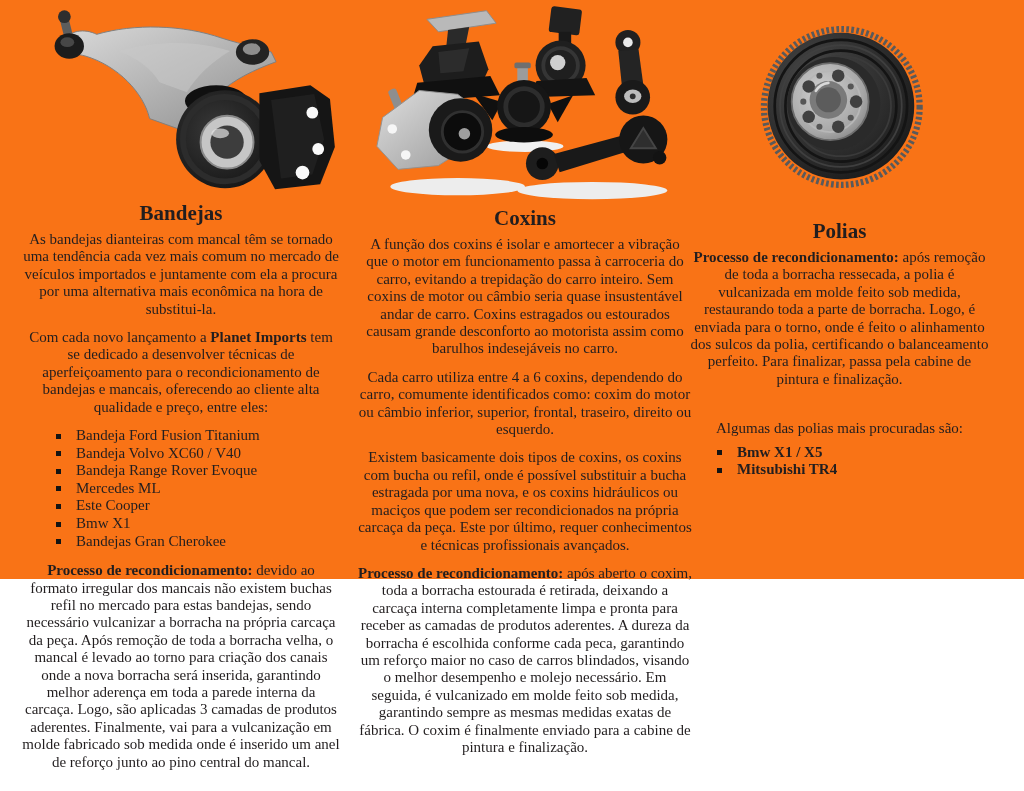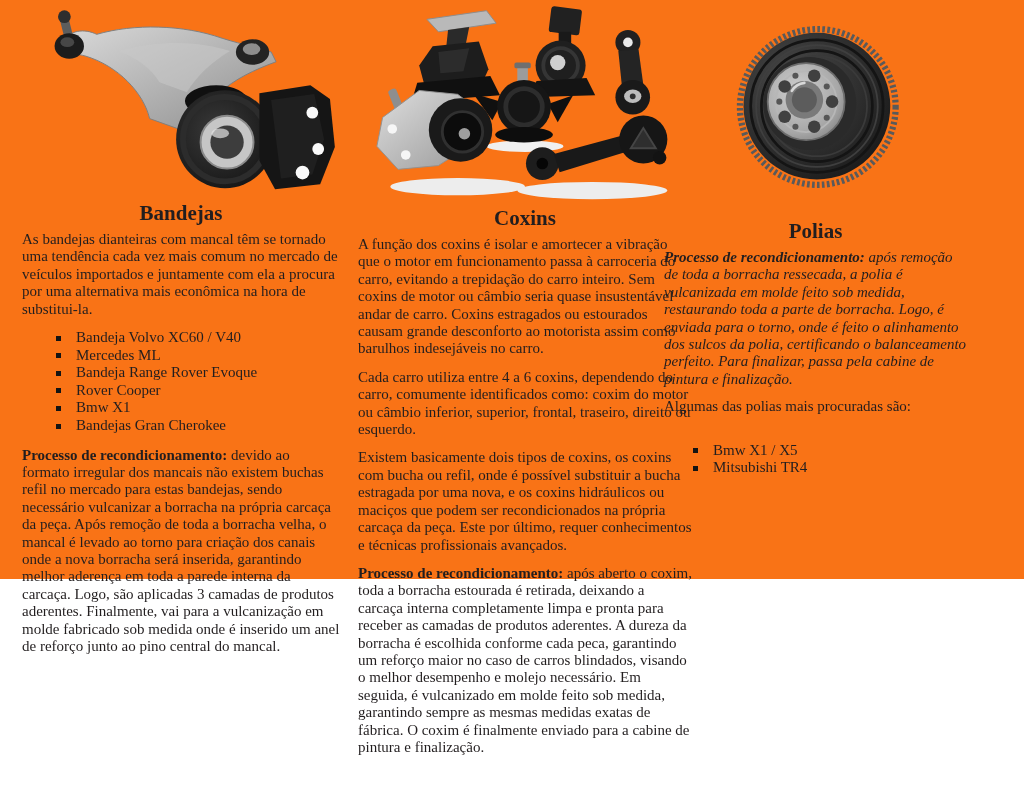--- a/index.html
+++ b/index.html
@@ -8,41 +8,41 @@
     background: #ffffff;
     font-family: "Liberation Serif", "DejaVu Serif", serif;
     color: #221e1f;
     overflow: hidden;
   }
   .page { position: relative; width: 1024px; height: 579px; background: #f97316; }
 
   .column { position: absolute; top: 0; }
   #col-bandejas { left: 22px;  width: 318px; }
   #col-coxins   { left: 358px; width: 334px; }
-  #col-polias   { left: 664px; width: 303px; }
+  #col-polias   { left: 688px; width: 303px; }
 
   .figure { display: flex; align-items: center; justify-content: center; }
   #col-bandejas .figure { height: 200px; }
   #col-coxins   .figure { height: 205px; }
   #col-polias   .figure { height: 214px; }
 
   h2.heading {
     margin: 2px 0 7px 0;
     font-size: 21px;
     line-height: 22px;
     font-weight: bold;
     text-align: center;
   }
   #col-polias h2.heading { margin-top: 6px; }
 
   p.body-par {
     margin: 0 0 11px 0;
     font-size: 15px;
     line-height: 17.4px;
-    text-align: left;
+    text-align: center;
   }
   p.body-par b { font-weight: bold; }
 
   ul.bullet-list {
     list-style: none;
     margin: 1px 0 12px 0;
     padding: 0 0 0 33px;
   }
   ul.bullet-list li {
     position: relative;
@@ -50,23 +50,23 @@
     font-size: 15px;
     line-height: 17.6px;
   }
   ul.bullet-list li::before {
     content: "";
     position: absolute;
     left: 1px; top: 6.5px;
     width: 5px; height: 5px;
     background: #141414;
   }
-  #col-polias p.par-polias-intro { margin-bottom: 10px; font-style: italic; }
-  #col-polias p.par-polias-lead  { margin-bottom: 26px; }
-  #col-polias ul.bullet-list { padding-left: 28px; }
+  #col-polias p.par-polias-intro { margin-bottom: 32px; }
+  #col-polias p.par-polias-lead  { margin-bottom: 6px; }
+  #col-polias ul.bullet-list { padding-left: 28px; font-weight: bold; }
 </style>
 </head>
 <body>
 
 <div class="page">
 
   <section class="column" id="col-bandejas">
 
     <div class="figure">
       <svg width="316" height="196" viewBox="0 0 320 200">
@@ -106,26 +106,28 @@
         <circle cx="294" cy="113" r="6" fill="#fafafa"></circle>
         <circle cx="300" cy="150" r="6" fill="#fafafa"></circle>
         <circle cx="284" cy="174" r="7" fill="#fafafa"></circle>
       </svg>
     </div>
 
     <h2 class="heading">Bandejas</h2>
 
     <p class="body-par"><span>As bandejas dianteiras com mancal têm se tornado uma tendência cada vez mais comum no mercado de veículos importados e juntamente com ela a procura por uma alternativa mais econômica na hora de substitui-la.</span></p>
 
+    <p class="body-par"><span>Com cada novo lançamento a </span><b>Planet Imports</b><span> tem se dedicado a desenvolver técnicas de aperfeiçoamento para o recondicionamento de bandejas e mancais, oferecendo ao cliente alta qualidade e preço, entre eles:</span></p>
 
     <ul class="bullet-list">
+      <li>Bandeja Ford Fusion Titanium</li>
       <li>Bandeja Volvo XC60 / V40</li>
+      <li>Bandeja Range Rover Evoque</li>
       <li>Mercedes ML</li>
-      <li>Bandeja Range Rover Evoque</li>
-      <li>Rover Cooper</li>
+      <li>Este Cooper</li>
       <li>Bmw X1</li>
       <li>Bandejas Gran Cherokee</li>
     </ul>
 
     <p class="body-par"><b>Processo de recondicionamento:</b><span> devido ao formato irregular dos mancais não existem buchas refil no mercado para estas bandejas, sendo necessário vulcanizar a borracha na própria carcaça da peça. Após remoção de toda a borracha velha, o mancal é levado ao torno para criação dos canais onde a nova borracha será inserida, garantindo melhor aderença em toda a parede interna da carcaça. Logo, são aplicadas 3 camadas de produtos aderentes. Finalmente, vai para a vulcanização em molde fabricado sob medida onde é inserido um anel de reforço junto ao pino central do mancal.</span></p>
   </section>
 
   <section class="column" id="col-coxins">
 
     <div class="figure">

